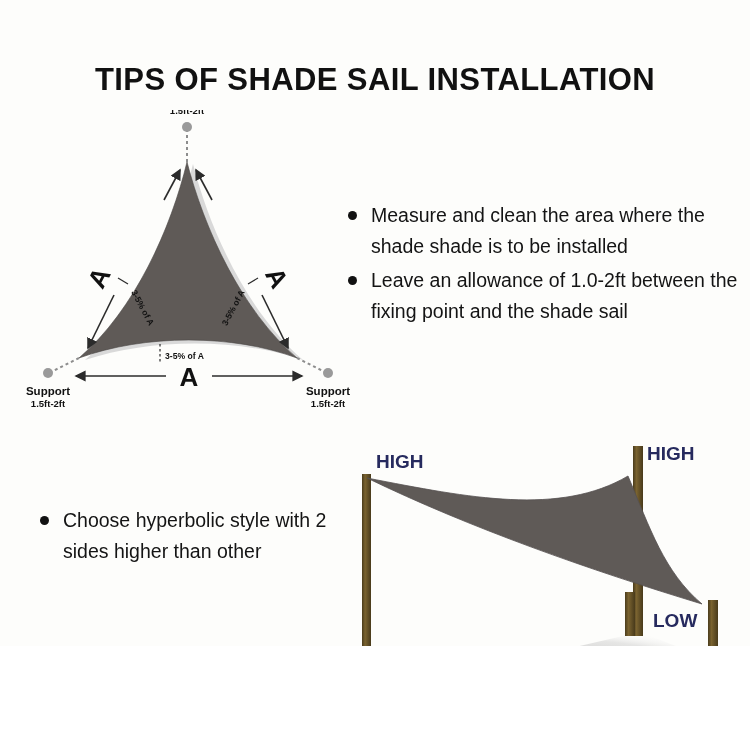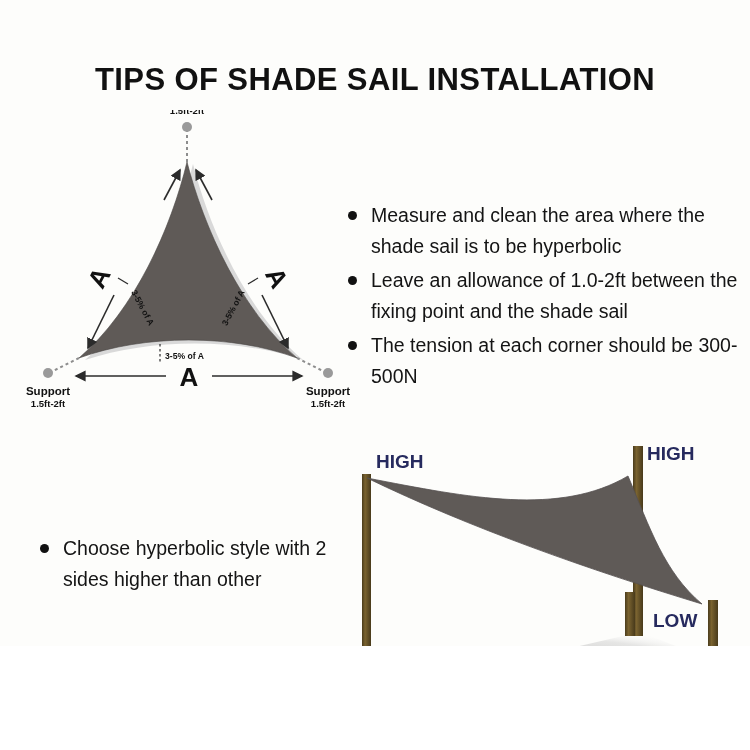--- a/index.html
+++ b/index.html
@@ -58,21 +58,21 @@
     border-radius: 50%;
     background: #111111;
   }
   #list-top {
     left: 348px;
     top: 200px;
     width: 392px;
   }
   #list-bottom {
     left: 40px;
-    top: 533px;
+    top: 505px;
     width: 310px;
   }
 
   
   .svg-canvas {
     position: absolute;
     display: block;
   }
   #triangle-svg { left: 14px; top: 110px; }
   #sail-svg     { left: 350px; top: 432px; }
@@ -157,29 +157,25 @@
     <text class="svg-label lbl-support" x="34" y="285" text-anchor="middle">Support</text>
     <text class="svg-label lbl-support-d" x="34" y="297" text-anchor="middle">1.5ft-2ft</text>
 
     <text class="svg-label lbl-support" x="314" y="285" text-anchor="middle">Support</text>
     <text class="svg-label lbl-support-d" x="314" y="297" text-anchor="middle">1.5ft-2ft</text>
   </svg>
 
   <ul id="list-top" class="bullet-list">
     <li class="bullet-item">
       <span class="dot"></span>
-      <span>Measure and clean the area where the shade sail is to be hyperbolic</span>
+      <span>Measure and clean the area where the shade shade is to be installed</span>
     </li>
     <li class="bullet-item">
       <span class="dot"></span>
       <span>Leave an allowance of 1.0-2ft between the fixing point and the shade sail</span>
-    </li>
-    <li class="bullet-item">
-      <span class="dot"></span>
-      <span>The tension at each corner should be 300-500N</span>
     </li>
   </ul>
 
   <ul id="list-bottom" class="bullet-list">
     <li class="bullet-item">
       <span class="dot"></span>
       <span>Choose hyperbolic style with 2 sides higher than other</span>
     </li>
   </ul>
 

